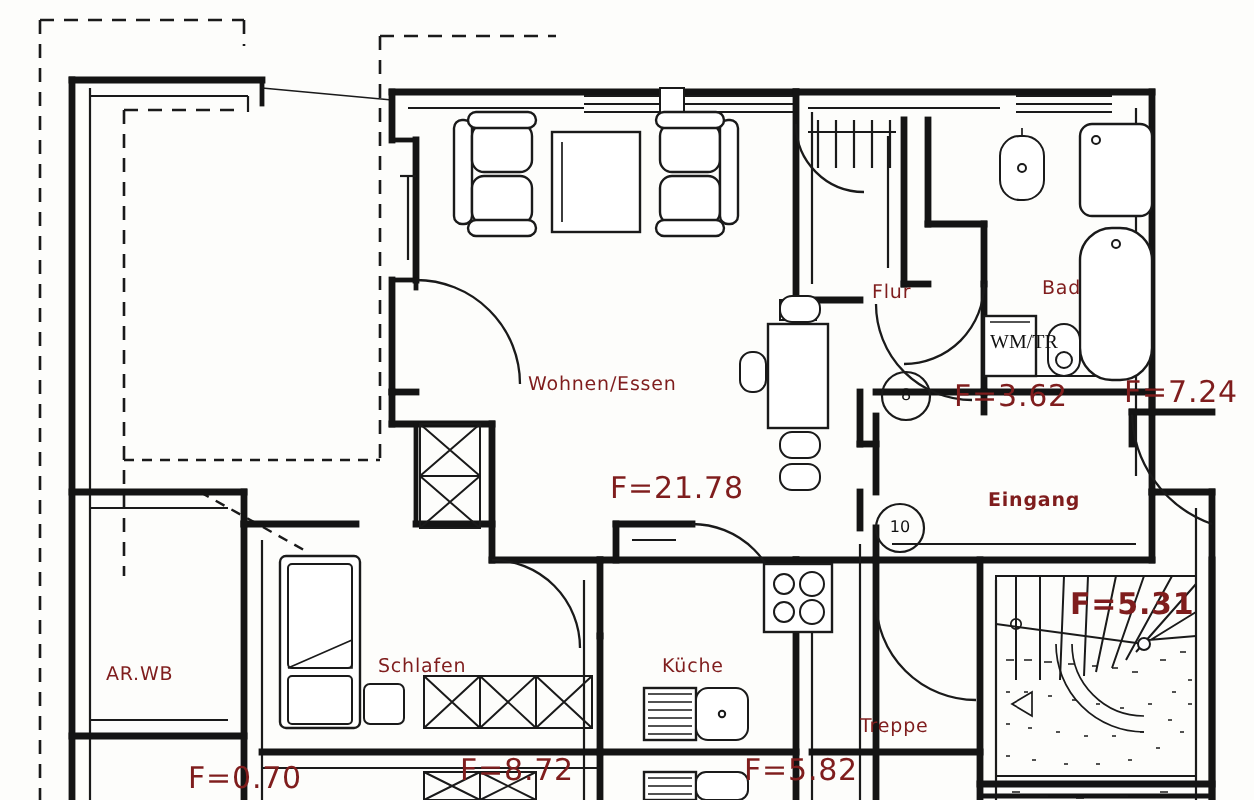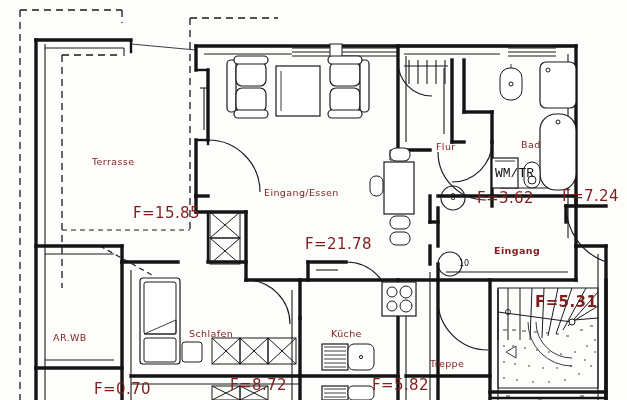--- a/index.html
+++ b/index.html
@@ -39,22 +39,22 @@
     display: block;
     font-size: 9.5px;
   }
   .room-label .rl-area {
     display: block;
     font-size: 15px;
     margin-left: 41px;
   }
   .tag-label {
     position: absolute;
-    font-family: Liberation Mono, monospace;
-    font-size: 13px;
+    font-family: Liberation Serif, serif;
+    font-size: 10px;
     color: #111111;
     white-space: pre;
     pointer-events: none;
   }
   .door-num {
     position: absolute;
     font-family: "DejaVu Sans", sans-serif;
     font-size: 8px;
     color: #111111;
     width: 22px;
@@ -359,27 +359,23 @@
       <path class="thin2" d="M503 346 L505 346 M512 346 L514 346 M524 348 L526 348 M536 350 L538 350 M548 352 L550 352 M560 354 L562 354 M574 352 L576 352 M586 346 L588 346 M594 340 L596 340"></path>
       <path class="thin2" d="M503 362 L505 362 M514 364 L516 364 M528 366 L530 366 M542 368 L544 368 M556 368 L558 368 M570 366 L572 366 M584 360 L586 360 M594 352 L596 352"></path>
       <path class="thin2" d="M503 378 L505 378 M516 380 L518 380 M532 382 L534 382 M548 382 L550 382 M564 380 L566 380 M578 374 L580 374 M590 366 L592 366"></path>
       <path class="thin2" d="M506 352 L516 346 L516 358 Z"></path>
 
       <path class="thin2" d="M506 396 L510 396 M520 398 L524 398 M538 399 L542 399 M560 398 L564 398 M580 396 L584 396"></path>
     </g>
 
   </svg>
 
-  <div class="room-label" style="left:92px; top:118px;">
-    <span class="rl-name">Terrasse</span>
-    <span class="rl-area">F=15.85</span>
-  </div>
 
   <div class="room-label" style="left:264px; top:149px;">
-    <span class="rl-name">Eingang/Essen</span>
+    <span class="rl-name">Wohnen/Essen</span>
     <span class="rl-area">F=21.78</span>
   </div>
 
   <div class="room-label" style="left:436px; top:103px;">
     <span class="rl-name">Flur</span>
     <span class="rl-area">F=3.62</span>
   </div>
 
   <div class="room-label" style="left:521px; top:101px;">
     <span class="rl-name">Bad</span>
@@ -407,15 +403,15 @@
   </div>
 
   <div class="room-label" style="left:430px; top:320px;">
     <span class="rl-name">Treppe</span>
     
   </div>
 
   <div class="tag-label" style="left:495px; top:166px;">WM/TR</div>
 
   <div class="door-num" style="left:442px; top:193px;">8</div>
-  <div class="door-num" style="left:453px; top:259px;">10</div>
+  <div class="door-num" style="left:439px; top:259px;">10</div>
 
 </div>
 
 </body></html>

